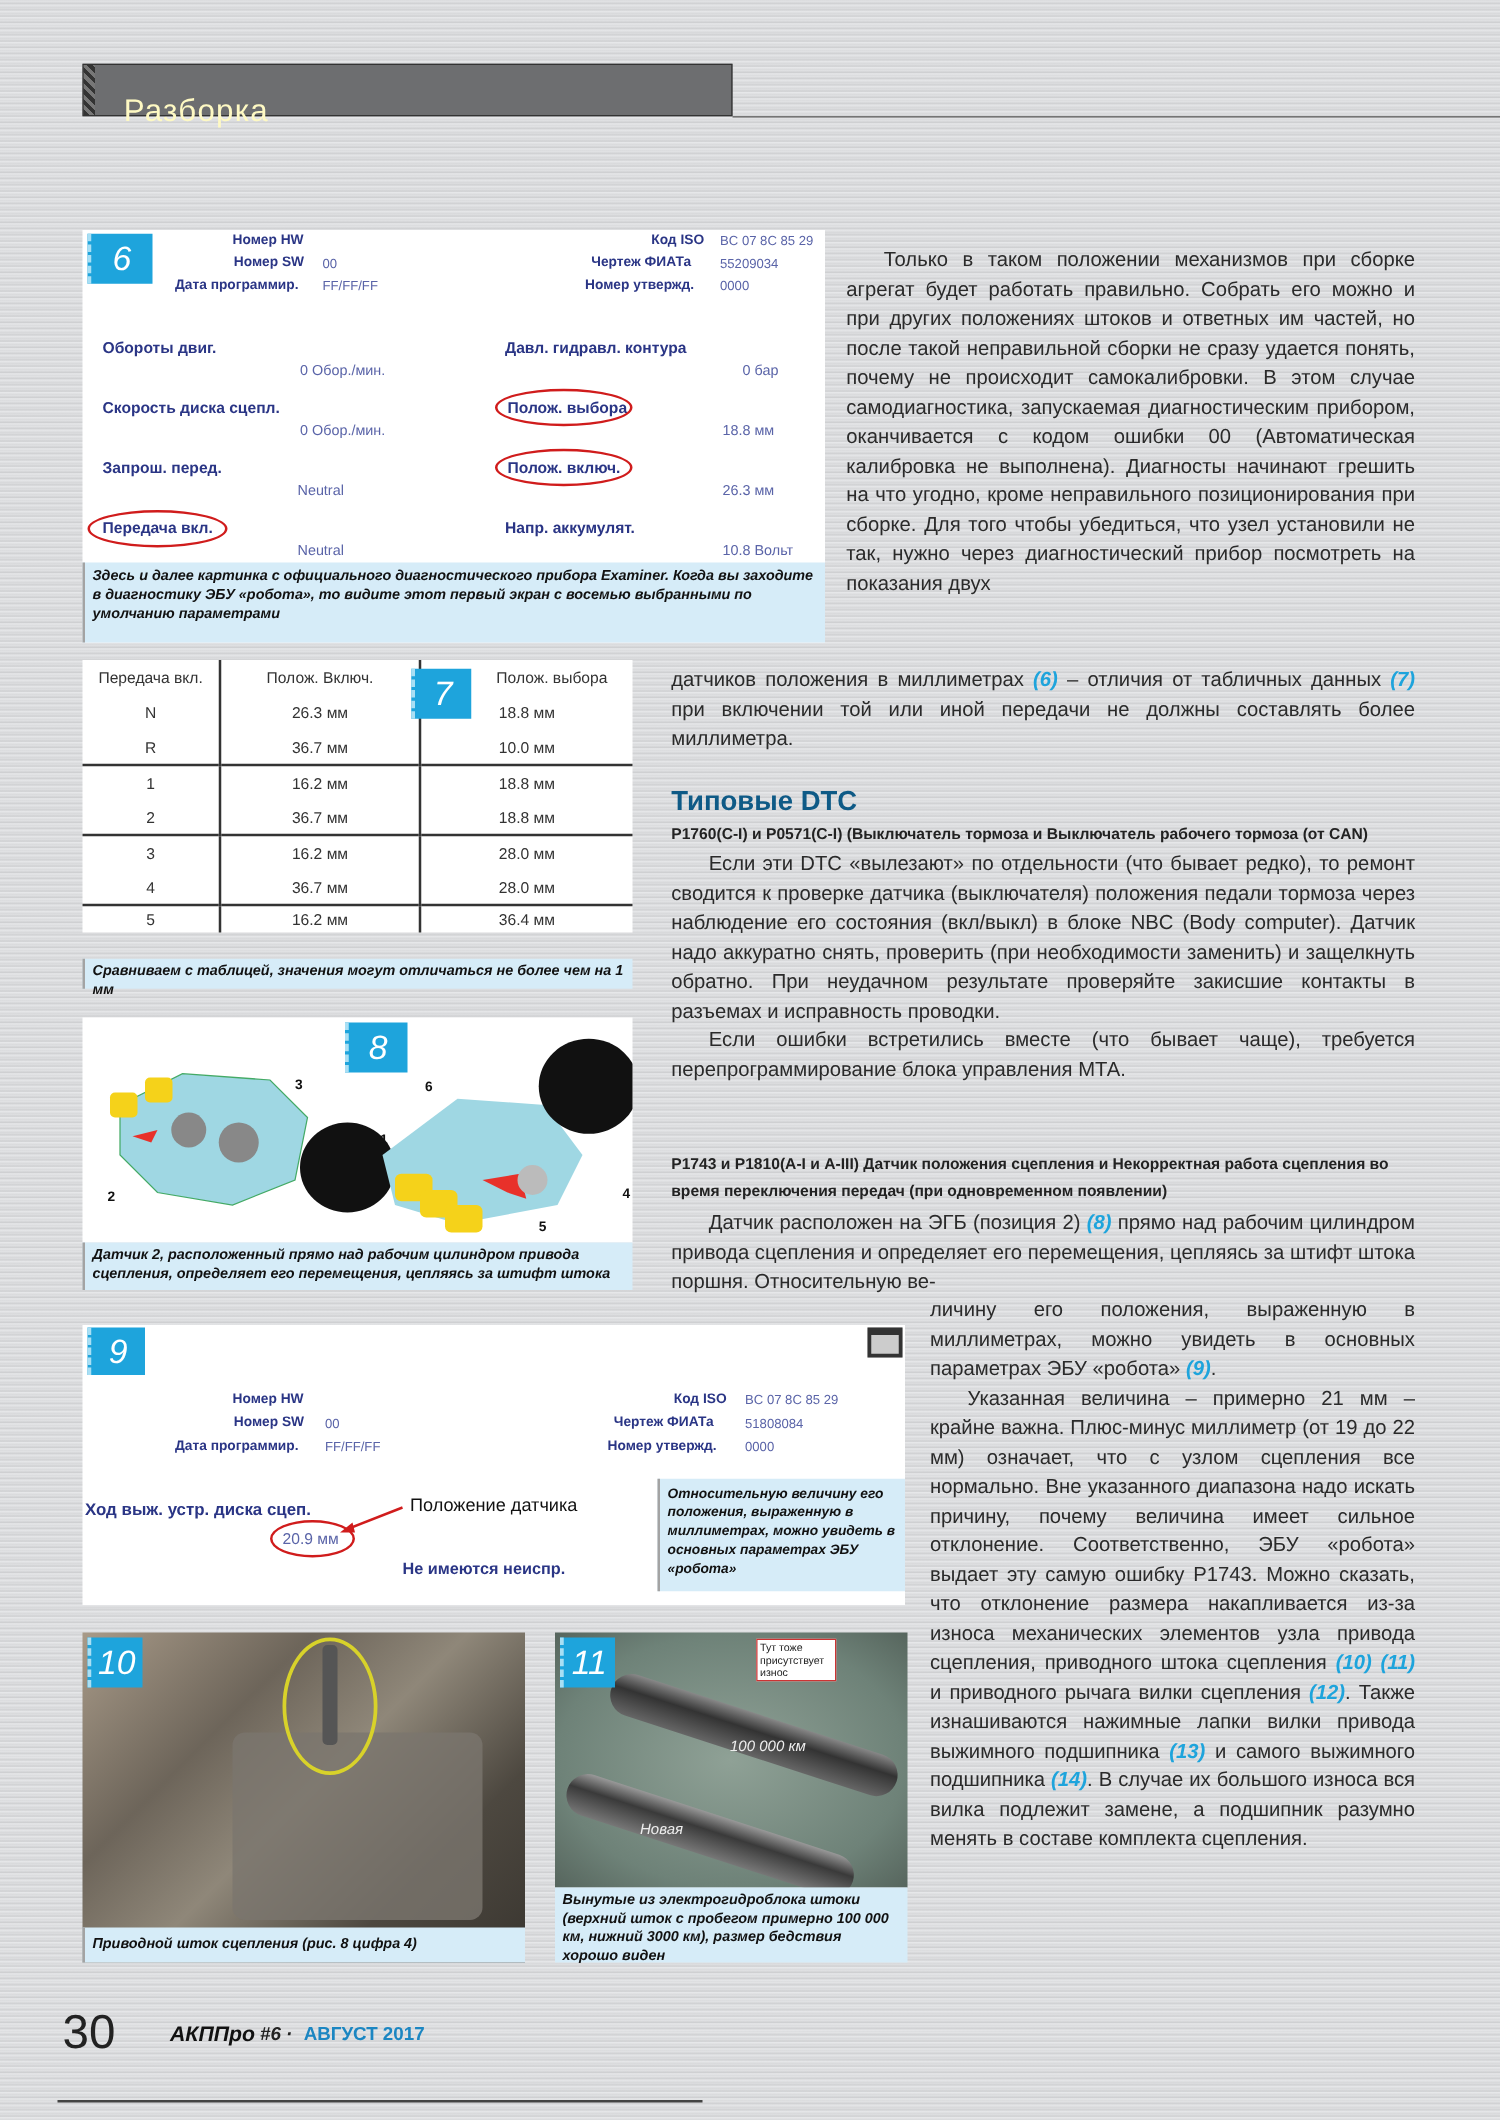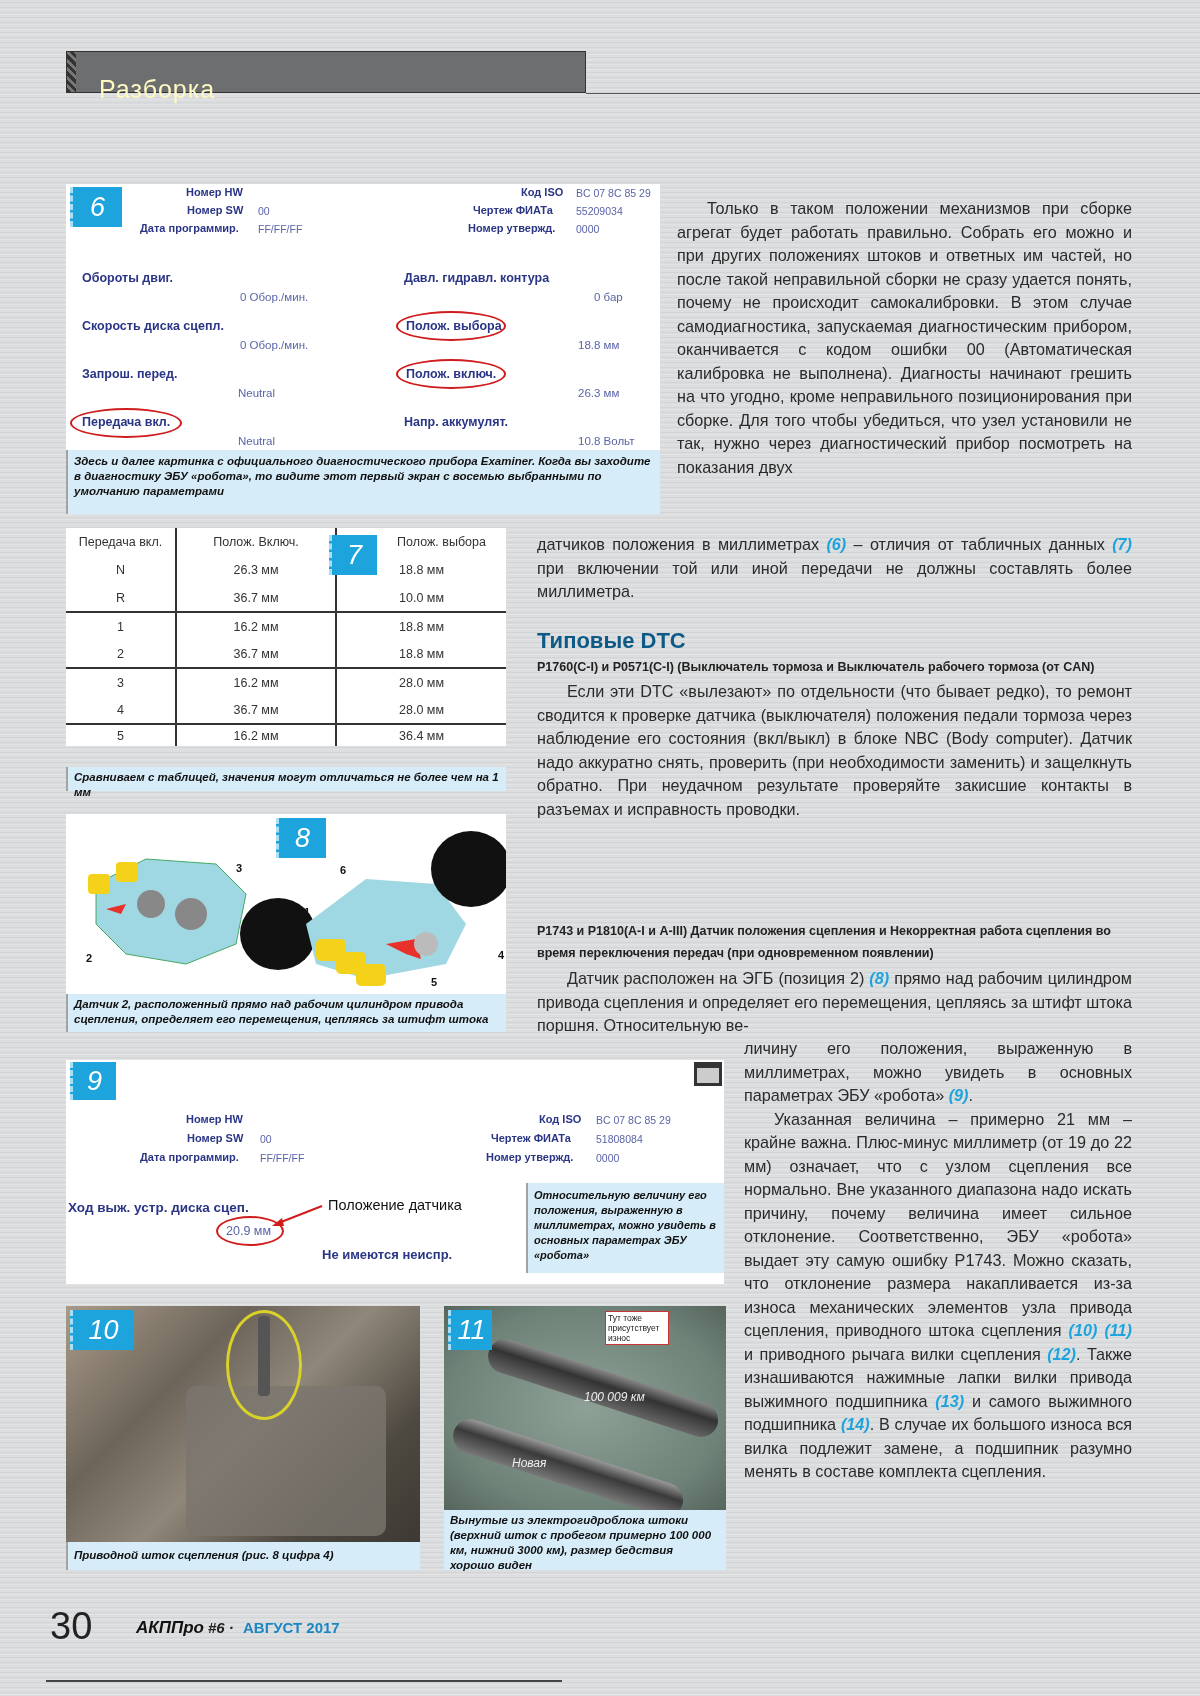--- a/index.html
+++ b/index.html
@@ -170,45 +170,46 @@
     </svg>
   <div style="position:absolute;left:262px;top:137px;font-size:14.5px;color:#111">Положение датчика</div>
   <div class="pl" style="left:256px;top:187px;font-size:13px">Не имеются неиспр.</div>
 </div>
 <div class="caption" style="left:526px;top:1183px;width:198px;height:90px;font-size:11px;line-height:15px;padding-top:5px">Относительную величину его положения, выраженную в миллиметрах, можно увидеть в основных параметрах ЭБУ «робота»</div>
 
 <div class="photo" style="left:66px;top:1306px;width:354px;height:264px;background:linear-gradient(135deg,#a89a88 0%,#6d655a 30%,#8f8779 50%,#4d4840 75%,#3a3630 100%)">
   <div style="position:absolute;left:120px;top:80px;width:200px;height:150px;background:#7b766e;border-radius:10px;opacity:.8"></div>
   <div style="position:absolute;left:192px;top:10px;width:12px;height:80px;background:#555;border-radius:4px"></div>
   <div style="position:absolute;left:160px;top:4px;width:76px;height:110px;border:3px solid #d8d22a;border-radius:50%"></div>
-  <div class="badge" style="left:4px;top:4px;width:64px;height:40px;line-height:40px">10</div>
+  <div class="badge" style="left:4px;top:4px;width:44px;height:40px;line-height:40px">10</div>
 </div>
 <div class="caption" style="left:66px;top:1542px;width:354px;height:28px;line-height:20px">Приводной шток сцепления (рис. 8 цифра 4)</div>
 
 <div class="photo" style="left:444px;top:1306px;width:282px;height:204px;background:radial-gradient(ellipse at 50% 50%,#8fa196 0%,#6e8278 70%,#56655d 100%)">
   <div style="position:absolute;left:45px;top:28px;width:240px;height:34px;background:linear-gradient(180deg,#888 0%,#333 40%,#666 100%);border-radius:17px;transform:rotate(18deg);transform-origin:left center"></div>
   <div style="position:absolute;left:10px;top:108px;width:240px;height:34px;background:linear-gradient(180deg,#999 0%,#3a3a3a 40%,#777 100%);border-radius:17px;transform:rotate(18deg);transform-origin:left center"></div>
   <div style="position:absolute;left:161px;top:5px;width:64px;font-size:8.5px;line-height:10px;background:#fff;color:#222;border:1px solid #c33;padding:1px 2px">Тут тоже присутствует износ</div>
-  <div style="position:absolute;left:140px;top:84px;color:#eee;font-style:italic;font-size:12px">100 009 км</div>
+  <div style="position:absolute;left:140px;top:84px;color:#eee;font-style:italic;font-size:12px">100 000 км</div>
   <div style="position:absolute;left:68px;top:150px;color:#eee;font-style:italic;font-size:12px">Новая</div>
   <div class="badge" style="left:4px;top:4px;width:44px;height:40px;line-height:40px">11</div>
 </div>
 <div class="caption" style="left:444px;top:1510px;width:282px;height:60px;border-left:none">Вынутые из электрогидроблока штоки (верхний шток с пробегом примерно 100 000 км, нижний 3000 км), размер бедствия хорошо виден</div>
 
 <div class="text" style="left:677px;top:197px;width:455px">
   <p>Только в таком положении механизмов при сборке агрегат будет работать правильно. Собрать его можно и при других положениях штоков и ответных им частей, но после такой неправильной сборки не сразу удается понять, почему не происходит самокалибровки. В этом случае самодиагностика, запускаемая диагностическим прибором, оканчивается с кодом ошибки 00 (Автоматическая калибровка не выполнена). Диагносты начинают грешить на что угодно, кроме неправильного позиционирования при сборке. Для того чтобы убедиться, что узел установили не так, нужно через диагностический прибор посмотреть на показания двух</p>
 </div>
 <div class="text" style="left:537px;top:533px;width:595px">
   <span>датчиков положения в миллиметрах </span><span class="ref">(6)</span><span> – отличия от табличных данных </span><span class="ref">(7)</span><span> при включении той или иной передачи не должны составлять более миллиметра.</span>
 </div>
 
 <h2 style="left:537px;top:628px">Типовые DTC</h2>
 <div class="sub" style="left:537px;top:656px;width:600px">P1760(C-I) и P0571(C-I) (Выключатель тормоза и Выключатель рабочего тормоза (от CAN)</div>
 <div class="text" style="left:537px;top:680px;width:595px">
   <p>Если эти DTC «вылезают» по отдельности (что бывает редко), то ремонт сводится к проверке датчика (выключателя) положения педали тормоза через наблюдение его состояния (вкл/выкл) в блоке NBC (Body computer). Датчик надо аккуратно снять, проверить (при необходимости заменить) и защелкнуть обратно. При неудачном результате проверяйте закисшие контакты в разъемах и исправность проводки.</p>
+  <p>Если ошибки встретились вместе (что бывает чаще), требуется перепрограммирование блока управления МТА.</p>
 </div>
 
 <div class="sub" style="left:537px;top:920px;width:595px">P1743 и P1810(A-I и A-III) Датчик положения сцепления и Некорректная работа сцепления во время переключения передач (при одновременном появлении)</div>
 <div class="text" style="left:537px;top:967px;width:595px">
   <p><span>Датчик расположен на ЭГБ (позиция 2) </span><span class="ref">(8)</span><span> прямо над рабочим цилиндром привода сцепления и определяет его перемещения, цепляясь за штифт штока поршня. Относительную ве-</span></p>
 </div>
 <div class="text" style="left:744px;top:1037px;width:388px">
   <span>личину его положения, выраженную в миллиметрах, можно увидеть в основных параметрах ЭБУ «робота» </span><span class="ref">(9)</span><span>.</span>
   <p><span>Указанная величина – примерно 21 мм – крайне важна. Плюс-минус миллиметр (от 19 до 22 мм) означает, что с узлом сцепления все нормально. Вне указанного диапазона надо искать причину, почему величина имеет сильное отклонение. Соответственно, ЭБУ «робота» выдает эту самую ошибку P1743. Можно сказать, что отклонение размера накапливается из-за износа механических элементов узла привода сцепления, приводного штока сцепления </span><span class="ref">(10)</span> <span class="ref">(11)</span><span> и приводного рычага вилки сцепления </span><span class="ref">(12)</span><span>. Также изнашиваются нажимные лапки вилки привода выжимного подшипника </span><span class="ref">(13)</span><span> и самого выжимного подшипника </span><span class="ref">(14)</span><span>. В случае их большого износа вся вилка подлежит замене, а подшипник разумно менять в составе комплекта сцепления.</span></p>
 </div>

